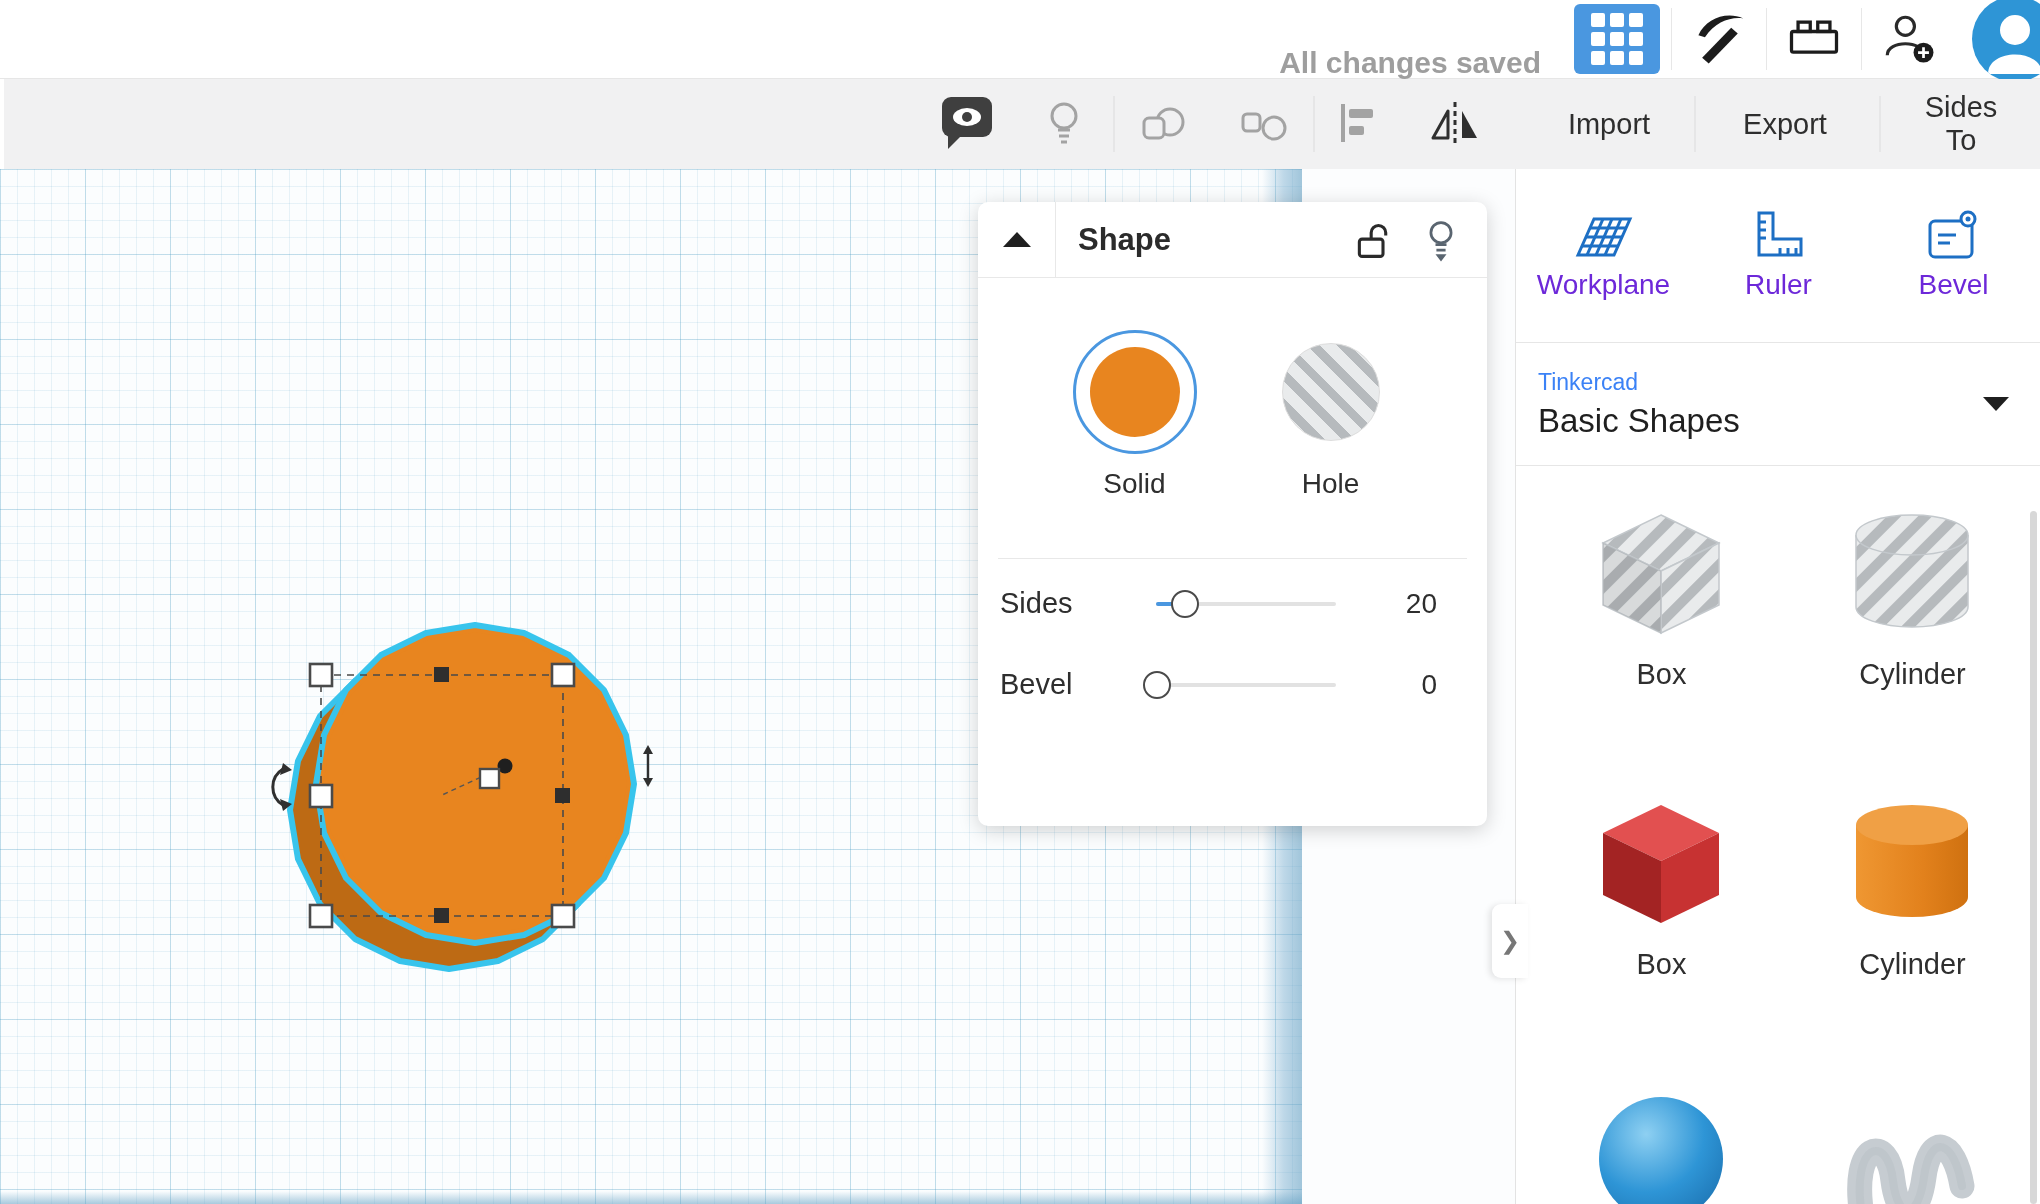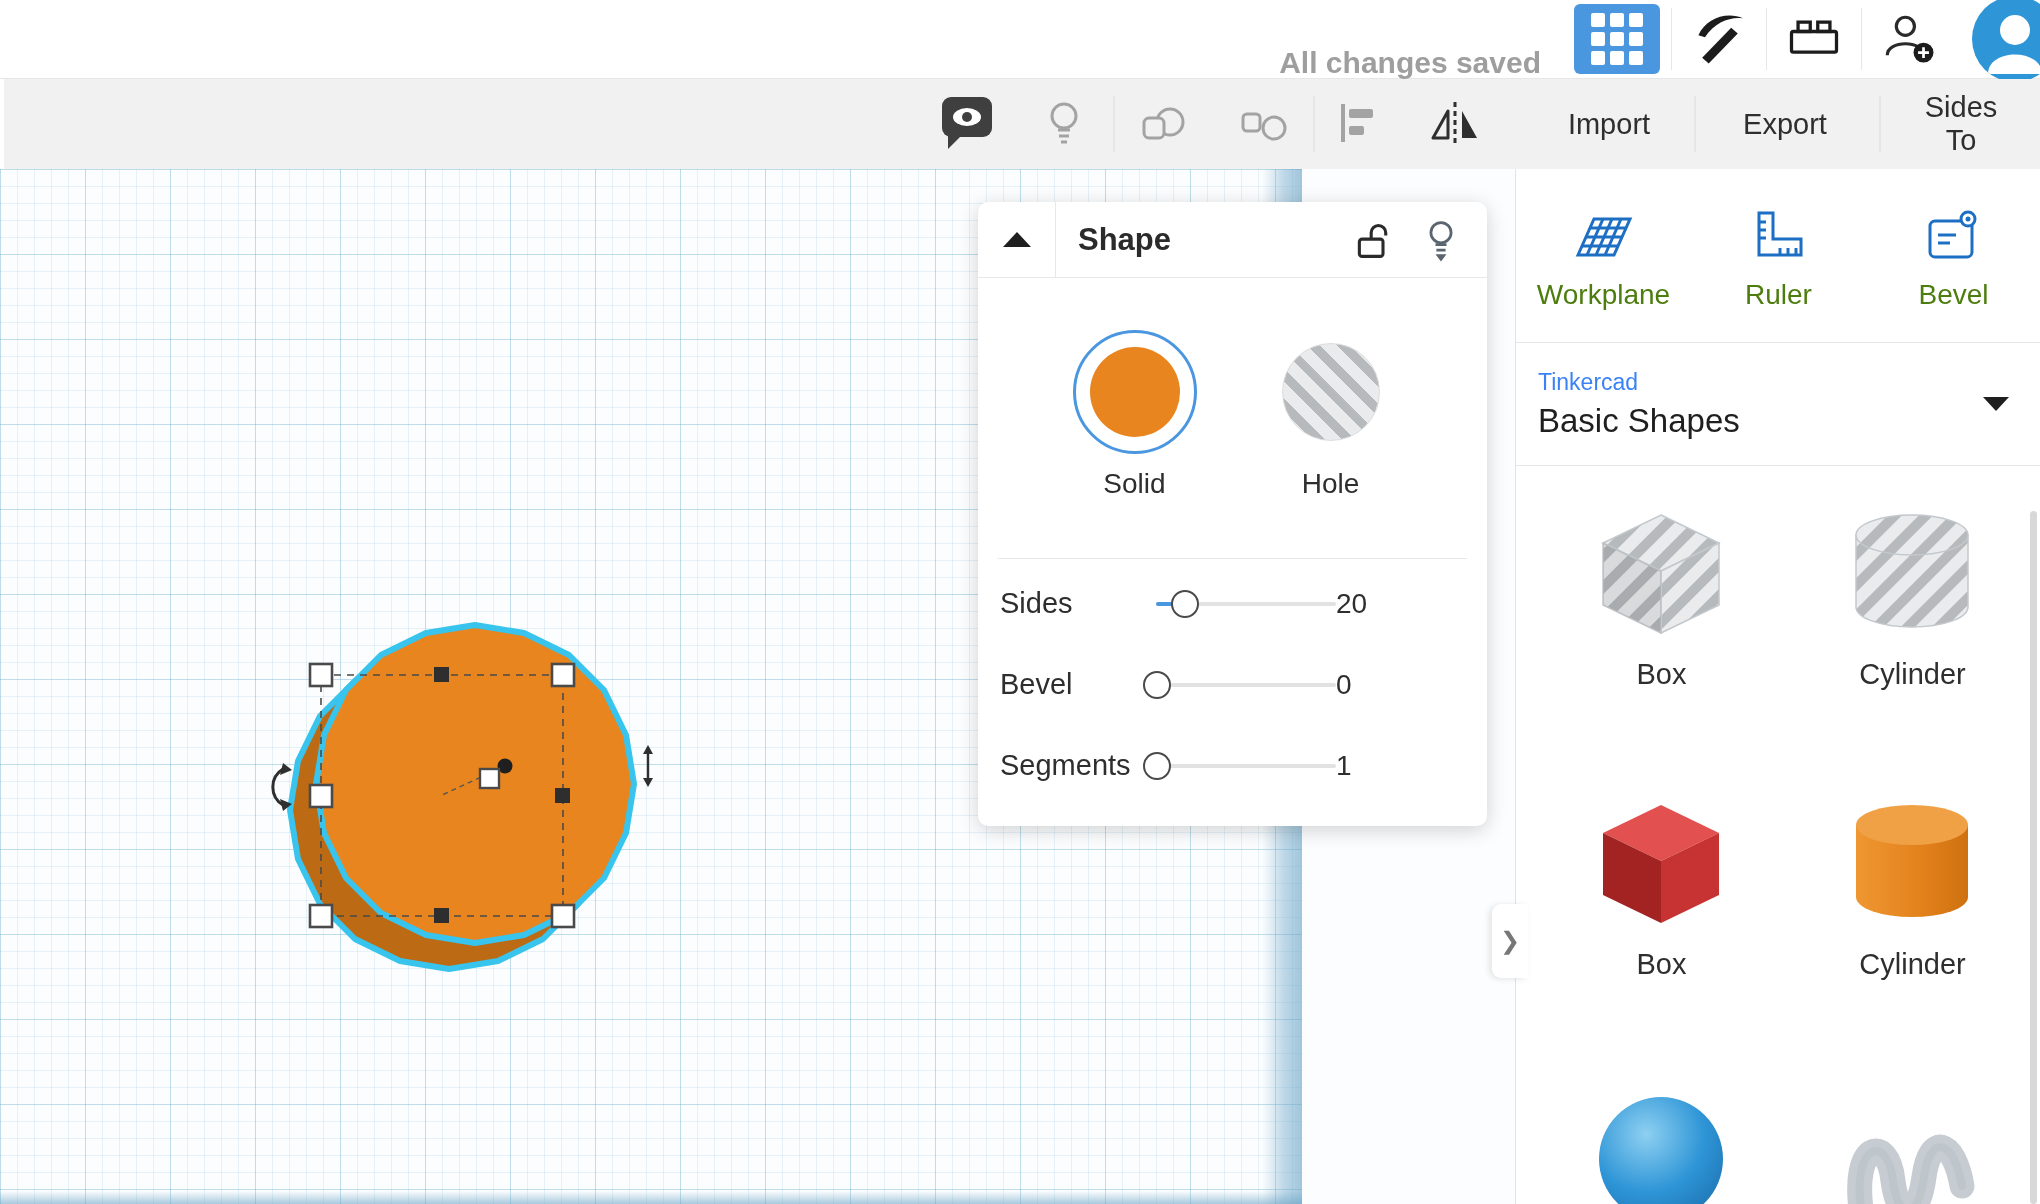--- a/index.html
+++ b/index.html
@@ -57,27 +57,27 @@
   .swatch-label{margin-top:14px;font-size:28px;color:#2e2e2e;}
   .panel-divider{height:1px;background:#e8e8e8;margin:0 20px;}
   .sliders{padding-top:4px;}
   .slider-row{display:flex;align-items:center;height:81px;padding:0 50px 0 22px;}
   .slider-label{flex:0 0 156px;font-size:29px;color:#2e2e2e;}
   .track{position:relative;width:180px;height:4px;background:#e2e2e2;border-radius:2px;flex:0 0 auto;}
   .fill{position:absolute;left:0;top:0;height:4px;background:var(--accent-blue,#4a97e0);border-radius:2px;}
   .knob{position:absolute;top:50%;transform:translateY(-50%);width:28px;height:28px;background:#fff;border:2.5px solid #4a4a4a;border-radius:50%;box-sizing:border-box;cursor:pointer;}
   .s0 .fill{width:30px;} .s1 .fill,.s2 .fill{width:0;}
   .s0 .knob{left:15px;} .s1 .knob,.s2 .knob{left:-13px;}
-  .slider-value{flex:1;text-align:left;font-size:28px;color:#2e2e2e;}
+  .slider-value{flex:1;text-align:right;font-size:28px;color:#2e2e2e;}
 
   
   .sidebar{position:absolute;left:1515px;top:169px;width:525px;height:1035px;background:#fff;border-left:1px solid #e3e3e3;}
   .tools-row{position:absolute;left:0;top:36px;width:100%;display:flex;}
   .tool{flex:1;display:flex;flex-direction:column;align-items:center;background:none;border:none;cursor:pointer;padding:0;font-family:inherit;}
-  .tool-label{margin-top:10px;font-size:28px;color:#4d7c0f;}
+  .tool-label{font-size:28px;color:#6d28d9;}
   .library-select{position:absolute;left:0;top:173px;width:100%;height:124px;border-top:1px solid #e6e6e6;border-bottom:1px solid #e6e6e6;box-sizing:border-box;display:flex;align-items:center;cursor:pointer;}
   .lib-text{padding-left:22px;}
   .lib-brand{font-size:23px;color:#3b82f6;}
   .lib-name{font-size:33px;color:#1f1f1f;margin-top:6px;}
   .caret-down{position:absolute;right:32px;top:50%;transform:translateY(-50%);width:0;height:0;border-left:13px solid transparent;border-right:13px solid transparent;border-top:14px solid #1f1f1f;}
   .gallery{position:absolute;left:20px;top:332px;width:502px;bottom:0;display:grid;grid-template-columns:251px 251px;grid-auto-rows:290px;justify-items:center;overflow:hidden;}
   .shape-item{display:flex;flex-direction:column;align-items:center;background:none;border:none;cursor:pointer;padding:0;font-family:inherit;}
   .shape-label{margin-top:12px;font-size:29px;color:#2e2e2e;}
 
   .collapse-tab{position:absolute;left:1492px;top:904px;width:36px;height:74px;background:#fff;border-radius:9px 0 0 9px;box-shadow:-3px 1px 6px rgba(0,0,0,0.10);display:flex;align-items:center;justify-content:center;z-index:6;cursor:pointer;border:none;font-size:24px;color:#777;font-family:inherit;}
@@ -286,28 +286,20 @@
         <span class="slider-value">20</span>
       </div>
       <div class="slider-row s1">
         <span class="slider-label">Bevel</span>
         <div class="track">
             <div class="fill"></div>
             <div class="knob"></div>
           </div>
         <span class="slider-value">0</span>
       </div>
-      <div class="slider-row s2">
-        <span class="slider-label">Segments</span>
-        <div class="track">
-            <div class="fill"></div>
-            <div class="knob"></div>
-          </div>
-        <span class="slider-value">1</span>
-      </div>
     </div>
   </div>
 
   <aside class="sidebar">
     <div class="tools-row">
       <button class="tool">
         <svg width="66" height="64" viewBox="0 0 64 64" fill="none" stroke="var(--sidebar-icon-blue,#1d6fc4)" stroke-width="3">
           <polygon points="6,50 22,14 58,14 42,50"></polygon>
           <line x1="31" y1="14" x2="15" y2="50"></line>
             <line x1="40" y1="14" x2="24" y2="50"></line>

